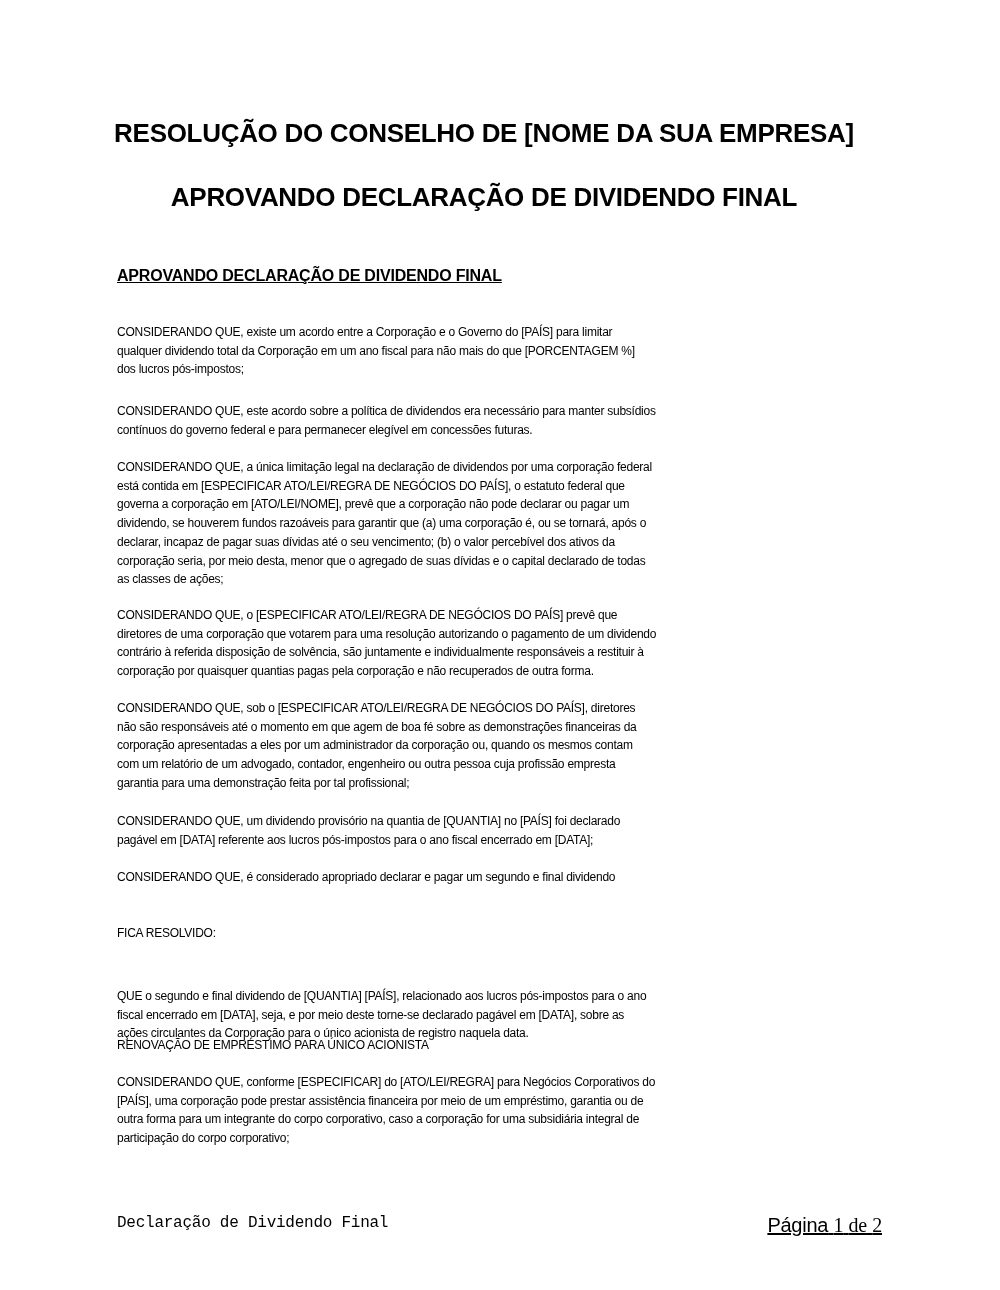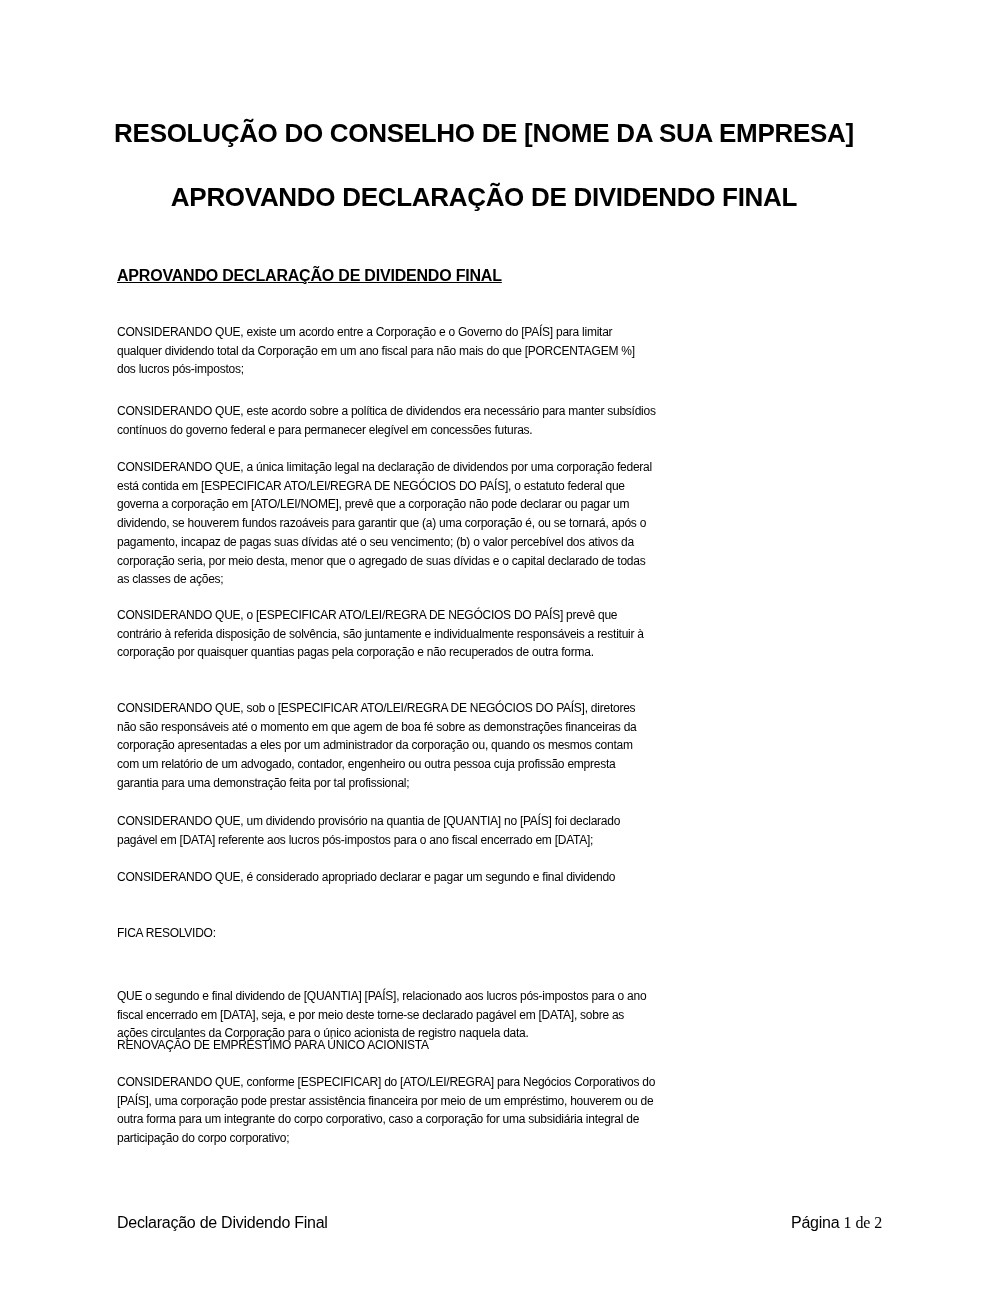--- a/index.html
+++ b/index.html
@@ -18,26 +18,27 @@
       text-decoration: underline; letter-spacing: -0.2px; white-space: nowrap;
     }
     .body-text {
       position: absolute; left: 117px; width: 780px;
       font-family: "Liberation Sans", sans-serif; font-size: 12px; line-height: 18.7px;
       letter-spacing: -0.25px;
     }
     .body-text .ln { display: block; white-space: nowrap; }
     .footer-left {
       position: absolute; left: 117px; top: 1214px;
-      font-family: Liberation Sans, sans-serif; font-size: 16px; letter-spacing: -0.25px; text-align: right;
+      font-family: Liberation Mono, monospace; font-size: 16px; letter-spacing: -0.25px; text-align: right;
     }
     .footer-right {
       position: absolute; right: 118px; top: 1214px;
-      font-family: "Liberation Sans", sans-serif; font-size: 16px; letter-spacing: -0.25px;
+      font-family: "Liberation Sans", sans-serif; font-size: 20px; letter-spacing: -0.25px;
       white-space: nowrap;
+      text-decoration: underline;
     }
     .footer-right .serif { font-family: "Liberation Serif", serif; }
   </style>
 </head>
 <body>
 
 <div class="page">
   <div class="title title1">RESOLUÇÃO DO CONSELHO DE [NOME DA SUA EMPRESA]</div>
   <div class="title title2">APROVANDO DECLARAÇÃO DE DIVIDENDO FINAL</div>
   <div class="section-head">APROVANDO DECLARAÇÃO DE DIVIDENDO FINAL</div>
@@ -51,27 +52,28 @@
   <div class="body-text" style="top:402px">
     <span class="ln">CONSIDERANDO QUE, este acordo sobre a política de dividendos era necessário para manter subsídios</span>
     <span class="ln">contínuos do governo federal e para permanecer elegível em concessões futuras.</span>
   </div>
 
   <div class="body-text" style="top:458px">
     <span class="ln">CONSIDERANDO QUE, a única limitação legal na declaração de dividendos por uma corporação federal</span>
     <span class="ln">está contida em [ESPECIFICAR ATO/LEI/REGRA DE NEGÓCIOS DO PAÍS], o estatuto federal que</span>
     <span class="ln">governa a corporação em [ATO/LEI/NOME], prevê que a corporação não pode declarar ou pagar um</span>
     <span class="ln">dividendo, se houverem fundos razoáveis para garantir que  (a) uma corporação é, ou se tornará, após o</span>
-    <span class="ln">pagamento, incapaz de pagas suas dívidas até o seu vencimento; (b) o valor percebível dos ativos da</span>
+    <span class="ln">declarar, incapaz de pagar suas dívidas até o seu vencimento; (b) o valor percebível dos ativos da</span>
     <span class="ln">corporação seria, por meio desta, menor que o agregado de suas dívidas e o capital declarado de todas</span>
     <span class="ln">as classes de ações;</span>
   </div>
 
   <div class="body-text" style="top:606px">
     <span class="ln">CONSIDERANDO QUE, o [ESPECIFICAR ATO/LEI/REGRA DE NEGÓCIOS DO PAÍS] prevê que</span>
+    <span class="ln">diretores de uma corporação que votarem para uma resolução autorizando o pagamento de um dividendo</span>
     <span class="ln">contrário à referida disposição de solvência, são juntamente e individualmente responsáveis a restituir à</span>
     <span class="ln">corporação por quaisquer quantias pagas pela corporação e não recuperados de outra forma.</span>
   </div>
 
   <div class="body-text" style="top:699px">
     <span class="ln">CONSIDERANDO QUE, sob o [ESPECIFICAR ATO/LEI/REGRA DE NEGÓCIOS DO PAÍS], diretores</span>
     <span class="ln">não são responsáveis até o momento em que agem de boa fé sobre as demonstrações financeiras da</span>
     <span class="ln">corporação apresentadas a eles por um administrador da corporação ou, quando os mesmos contam</span>
     <span class="ln">com um relatório de um advogado, contador, engenheiro ou outra pessoa cuja profissão empresta</span>
     <span class="ln">garantia para uma demonstração feita por tal profissional;</span>
@@ -95,21 +97,21 @@
     <span class="ln">fiscal encerrado em [DATA], seja, e por meio deste torne-se declarado pagável em [DATA], sobre as</span>
     <span class="ln">ações circulantes da Corporação para o único acionista de registro naquela data.</span>
   </div>
 
   <div class="body-text" style="top:1036px">
     <span class="ln">RENOVAÇÃO DE EMPRÉSTIMO PARA ÚNICO ACIONISTA</span>
   </div>
 
   <div class="body-text" style="top:1073px">
     <span class="ln">CONSIDERANDO QUE, conforme [ESPECIFICAR] do [ATO/LEI/REGRA] para Negócios Corporativos do</span>
-    <span class="ln">[PAÍS], uma corporação pode prestar assistência financeira por meio de um empréstimo, houverem ou de</span>
+    <span class="ln">[PAÍS], uma corporação pode prestar assistência financeira por meio de um empréstimo, garantia ou de</span>
     <span class="ln">outra forma para um integrante do corpo corporativo, caso a corporação for uma subsidiária integral de</span>
     <span class="ln">participação do corpo corporativo;</span>
   </div>
 
   <div class="footer-left">Declaração de Dividendo Final</div>
   <div class="footer-right">
     <span>Página</span>
     <span class="serif">1</span>
     <span class="serif">de</span>
     <span class="serif">2</span>

